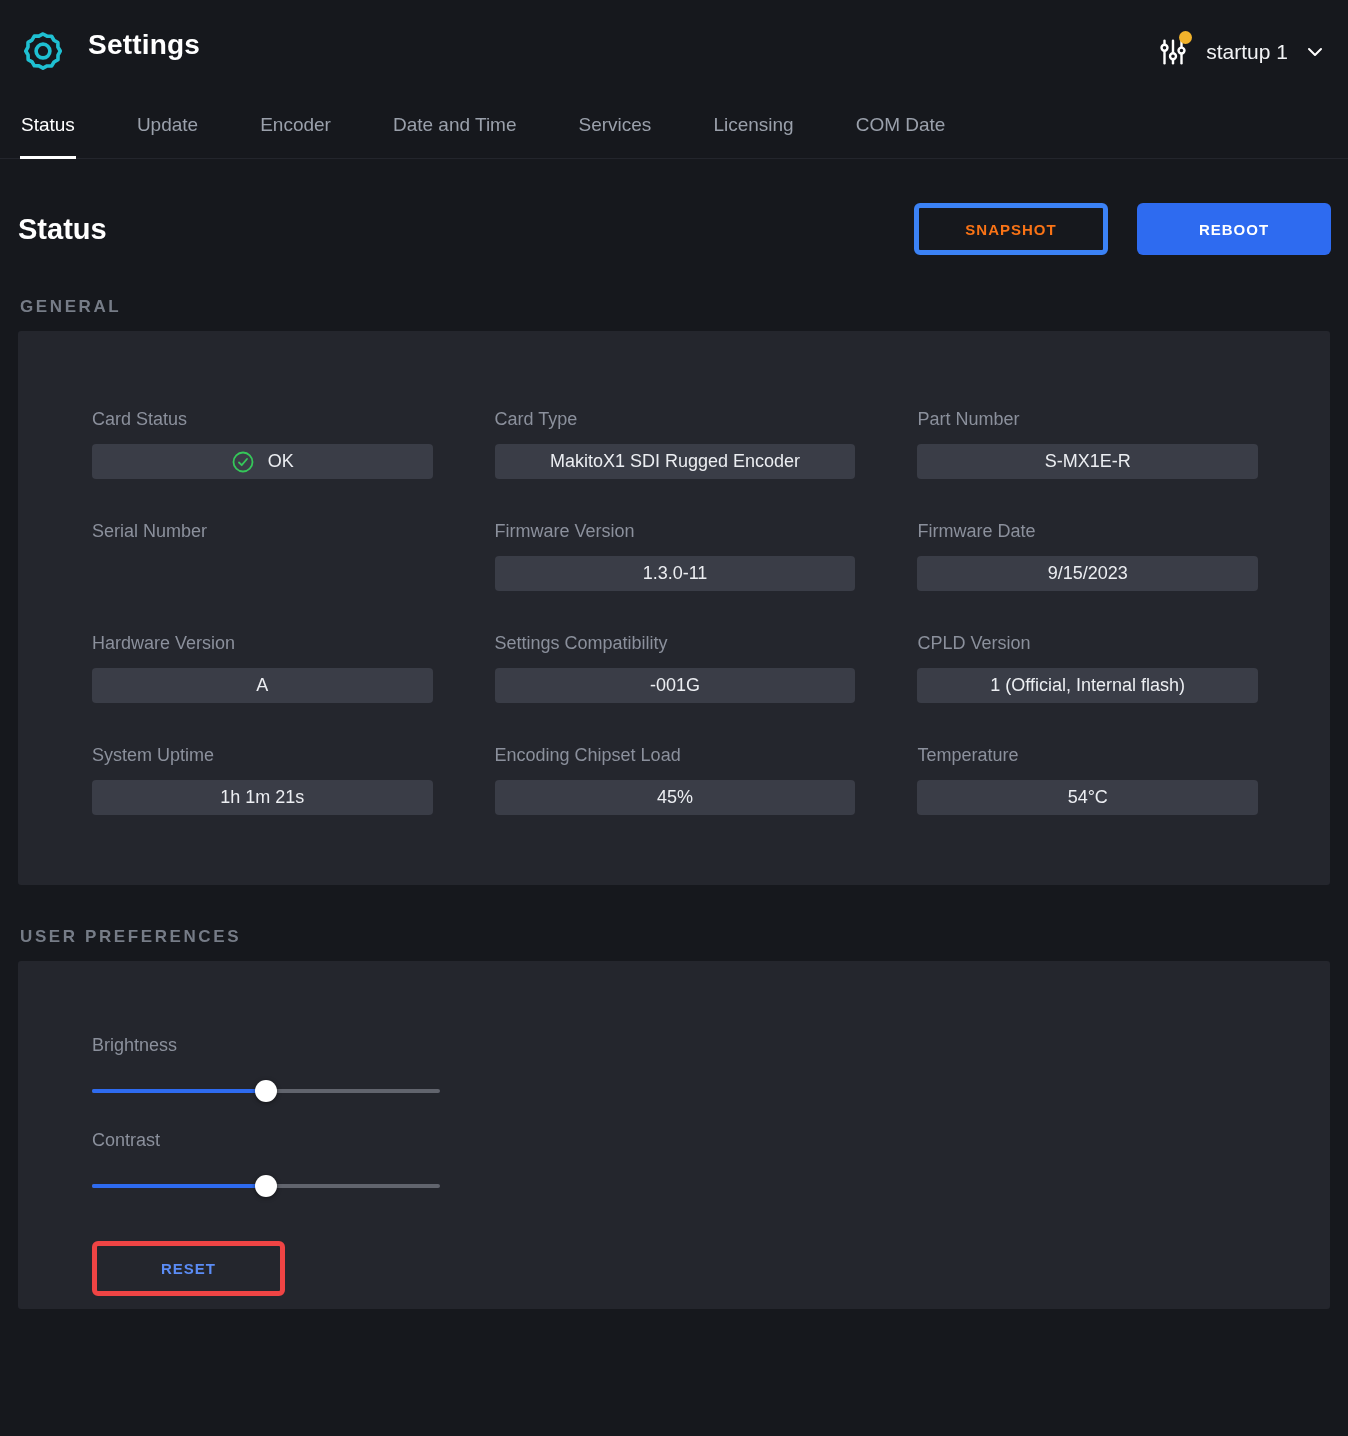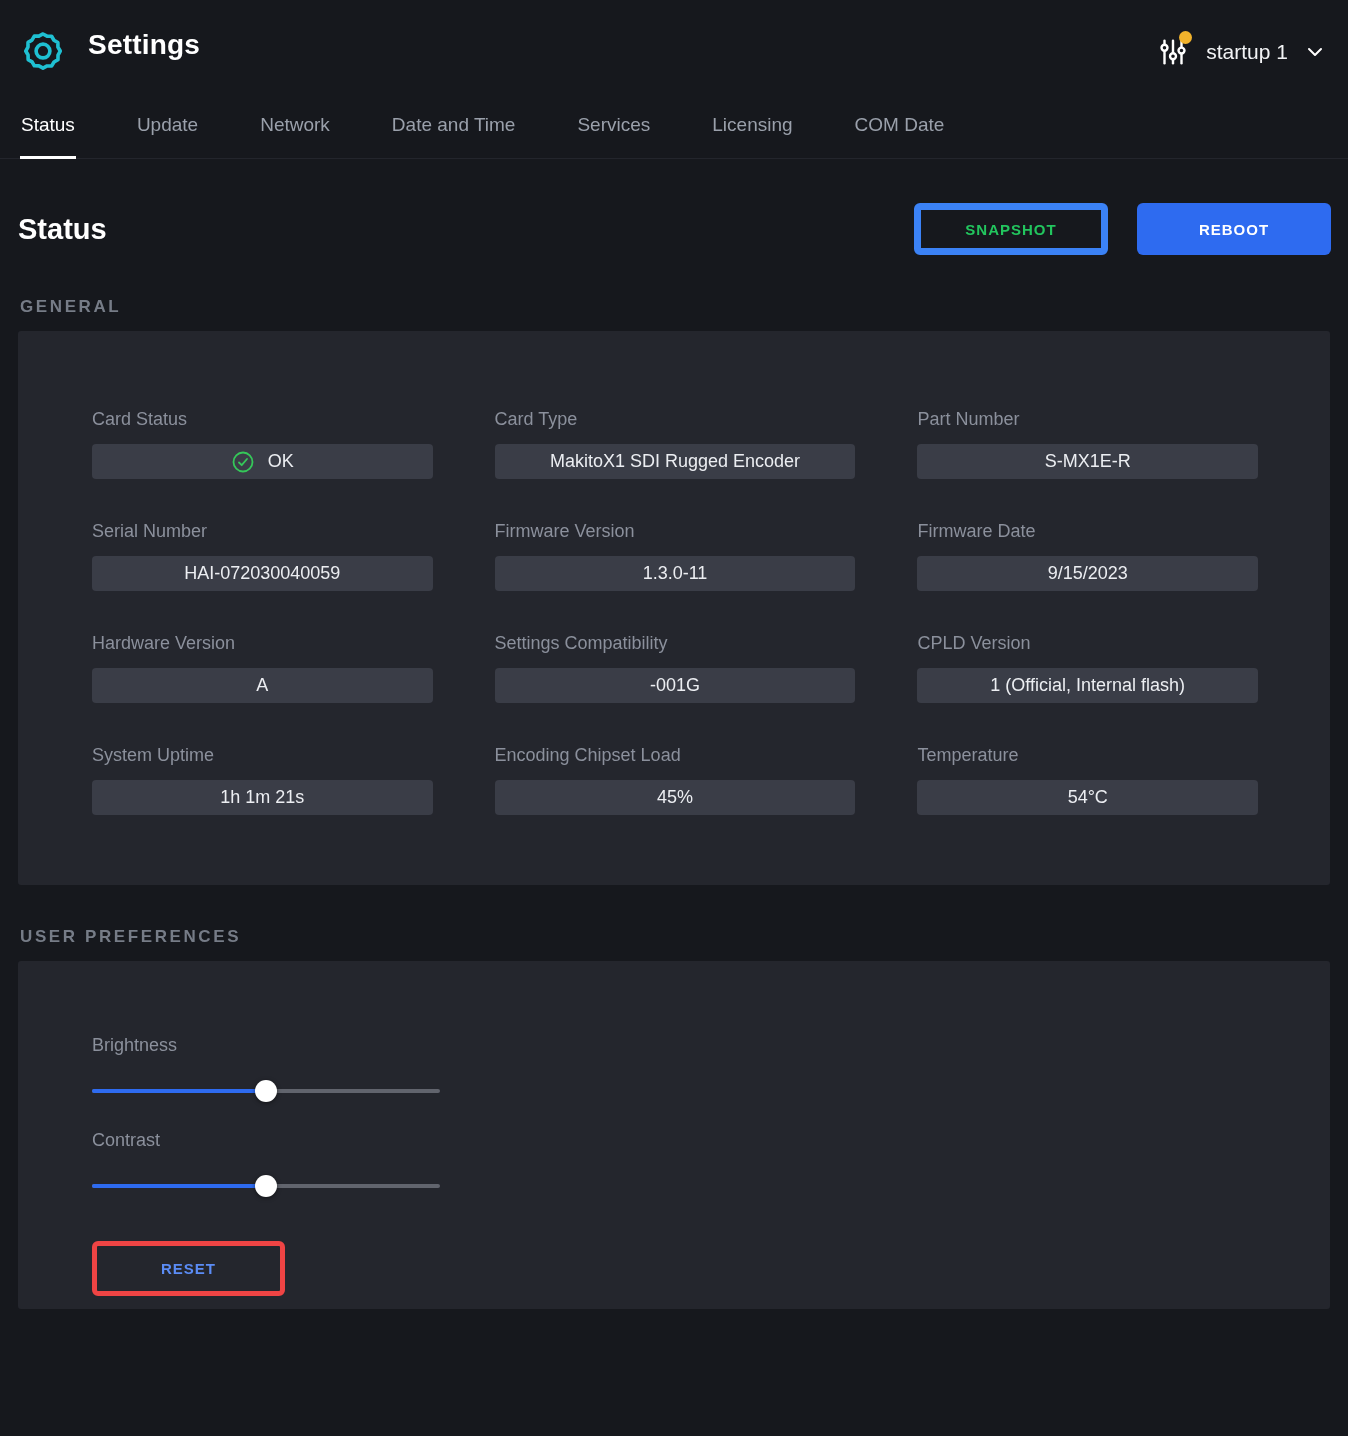--- a/index.html
+++ b/index.html
@@ -49,21 +49,21 @@
   }
   .page-title { font-size: 29px; font-weight: 700; color: #ffffff; }
   .head-buttons { display: flex; gap: 29px; }
   .btn {
     min-width: 194px; height: 52px; border-radius: 6px;
     font-size: 15px; font-weight: 700; letter-spacing: 1px;
     cursor: pointer; font-family: inherit;
     display: inline-flex; align-items: center; justify-content: center;
   }
   .btn-outline {
-    background: transparent; color: #22c55e; border: 7px solid #3b82f6;
+    background: transparent; color: #f97316; border: 5px solid #3b82f6;
   }
   .btn-primary {
     background: #2e6bf0; color: #ffffff; border: none;
   }
 
   
   .section-title {
     margin: 42px 0 14px 20px;
     font-size: 17px; letter-spacing: 2.6px; font-weight: 600; color: #767c87;
   }
@@ -138,21 +138,21 @@
       <svg width="18" height="12" viewBox="0 0 18 12" fill="none" stroke="#ffffff" stroke-width="2" stroke-linecap="round" stroke-linejoin="round">
         <polyline points="3,3 9,9 15,3"></polyline>
       </svg>
     </span>
   </div>
 </header>
 
 <nav class="tabbar">
   <div class="tab active">Status</div>
   <div class="tab">Update</div>
-  <div class="tab">Network</div>
+  <div class="tab">Encoder</div>
   <div class="tab">Date and Time</div>
   <div class="tab">Services</div>
   <div class="tab">Licensing</div>
   <div class="tab">COM Date</div>
 </nav>
 
 <div class="page-head">
   <h2 class="page-title">Status</h2>
   <div class="head-buttons">
     <button class="btn btn-outline">SNAPSHOT</button>
@@ -187,23 +187,20 @@
 
     <div class="field">
       <div class="field-label">Part Number</div>
       <div class="field-box">
         <span>S-MX1E-R</span>
       </div>
     </div>
 
     <div class="field">
       <div class="field-label">Serial Number</div>
-      <div class="field-box">
-        <span>HAI-072030040059</span>
-      </div>
     </div>
 
     <div class="field">
       <div class="field-label">Firmware Version</div>
       <div class="field-box">
         <span>1.3.0-11</span>
       </div>
     </div>
 
     <div class="field">

